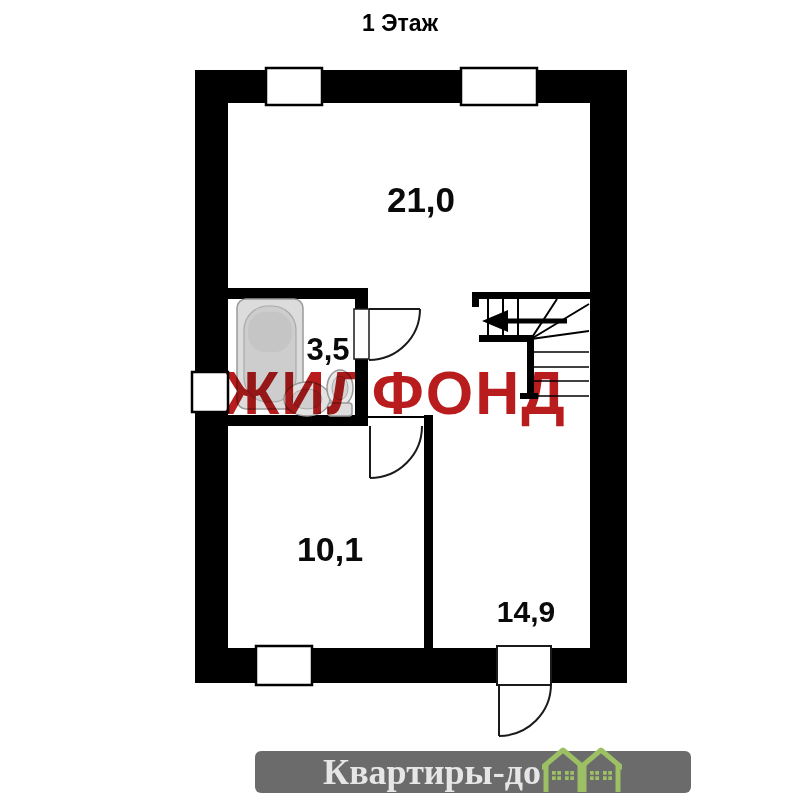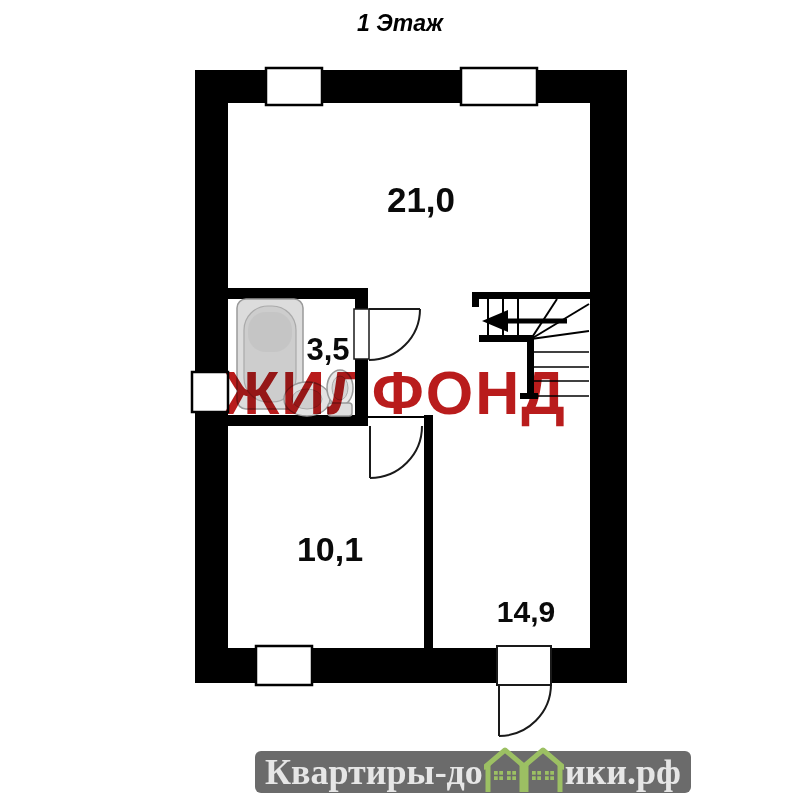--- a/index.html
+++ b/index.html
@@ -2,21 +2,21 @@
 <html><head>
 <meta charset="utf-8">
 <style>
   html,body{margin:0;padding:0;}
   body{
     width:800px;height:800px;position:relative;background:#ffffff;
     font-family:"Liberation Sans",sans-serif;overflow:hidden;
   }
   .title{
     position:absolute;top:10px;left:0;width:800px;text-align:center;
-    font-size:23px;font-weight:bold;color:#000;font-style:italic;
+    font-size:23px;font-weight:bold;color:#000;
   }
   .plan-svg{position:absolute;left:0;top:0;width:800px;height:800px;}
   .watermark{
     position:absolute;left:224px;top:358px;width:352px;height:70px;
     font-size:61px;font-weight:bold;color:#b91c1c;letter-spacing:2px;
     mix-blend-mode:multiply;white-space:nowrap;line-height:70px;
   }
   .footer-band{
     position:absolute;left:255px;top:751px;width:436px;height:42px;
     background:#6b6b6b;display:flex;align-items:center;justify-content:center;
@@ -153,14 +153,13 @@
       <line x1="14.5" y1="25" x2="14.5" y2="34"></line>
         <line x1="10" y1="29.5" x2="19" y2="29.5"></line>
       <line x1="27.5" y1="25" x2="27.5" y2="34"></line>
         <line x1="23" y1="29.5" x2="32" y2="29.5"></line>
       <line x1="52.5" y1="25" x2="52.5" y2="34"></line>
         <line x1="48" y1="29.5" x2="57" y2="29.5"></line>
       <line x1="65.5" y1="25" x2="65.5" y2="34"></line>
         <line x1="61" y1="29.5" x2="70" y2="29.5"></line>
     </g>
   </svg>
-  <span class="brand-text">ики.рф</span>
 </div>
 
 </body></html>

